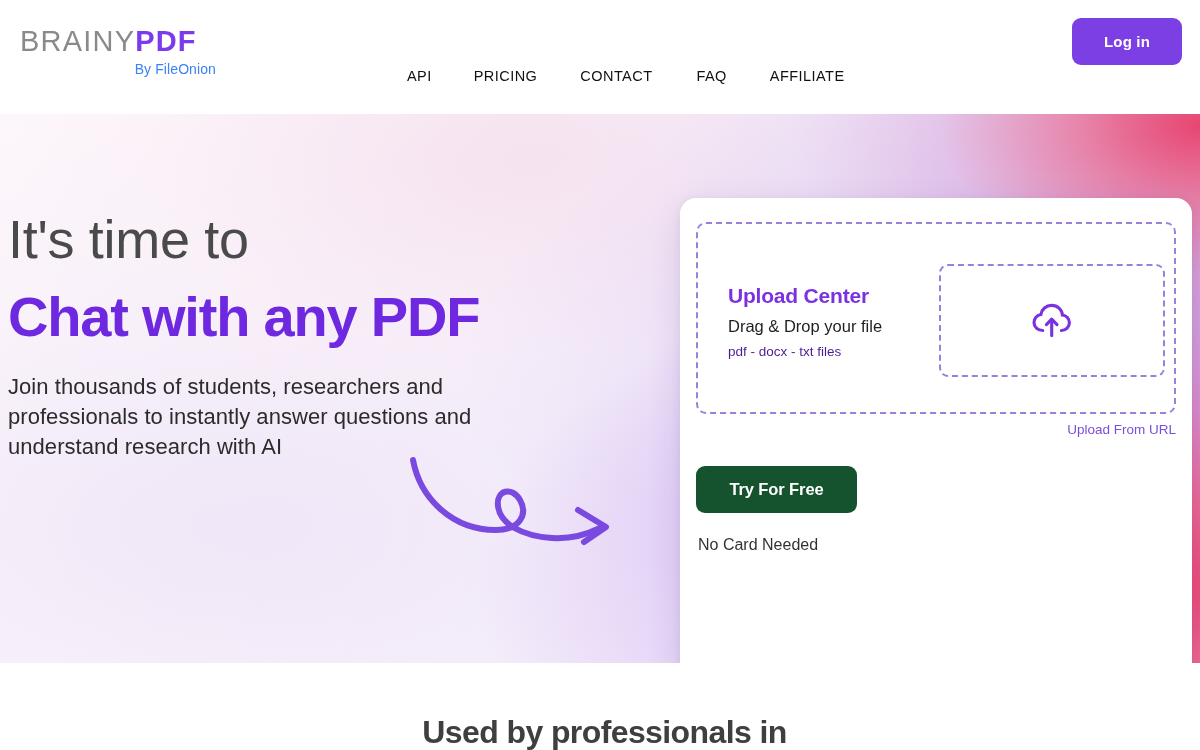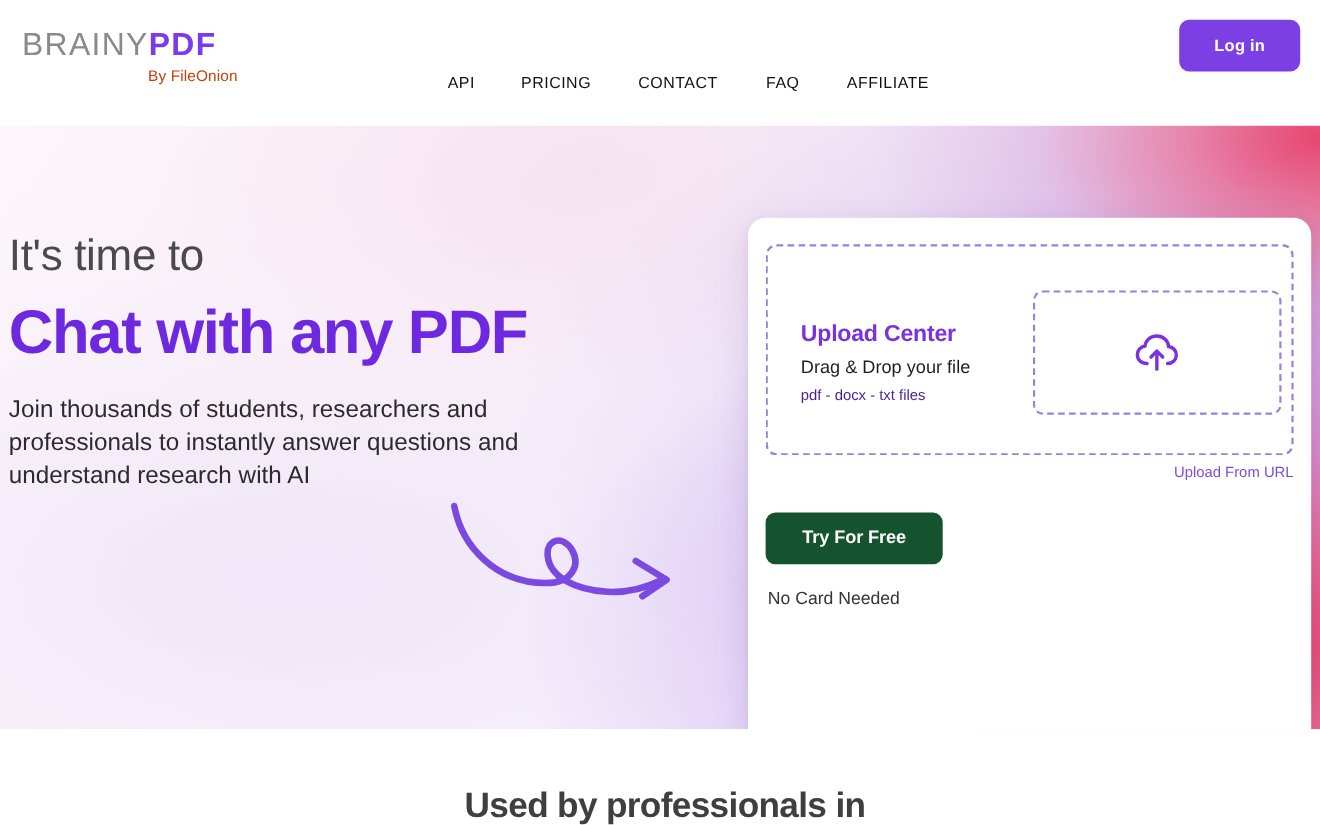--- a/index.html
+++ b/index.html
@@ -43,21 +43,21 @@
     font-weight: 400;
     letter-spacing: 1.2px;
     line-height: 1.05;
     white-space: nowrap;
   }
   .brand-title .b-grey { color: #8a8a8a; }
   .brand-title .b-purple { color: #7c3aed; font-weight: 700; }
   .brand-sub {
     margin-top: 5px;
     font-size: 14px;
-    color: #c2410c;
+    color: #3b82f6;
     text-align: right;
     width: 196px;
     letter-spacing: 0.1px;
   }
 
   .nav {
     position: absolute;
     left: 390px;
     top: 46px;
     display: flex;
@@ -117,21 +117,21 @@
   }
 
   
   .hero-left {
     position: absolute;
     left: 8px;
     top: 97px;
     width: 640px;
   }
   .headline-1 {
-    font-size: 40px;
+    font-size: 54px;
     font-weight: 400;
     color: #4a4a4a;
     line-height: 1.05;
     letter-spacing: -0.3px;
   }
   .headline-2 {
     margin-top: 20px;
     font-size: 56px;
     font-weight: 700;
     color: #6d28e0;
@@ -175,21 +175,21 @@
     top: 24px;
     width: 480px;
     height: 192px;
     border: 2px dashed #9b7fdc;
     border-radius: 10px;
   }
 
   .dz-text {
     position: absolute;
     left: 30px;
-    top: 68px;
+    top: 60px;
     width: 210px;
   }
   .dz-title {
     font-size: 21px;
     font-weight: 700;
     color: #7a31e0;
     letter-spacing: -0.2px;
     white-space: nowrap;
   }
   .dz-sub {

